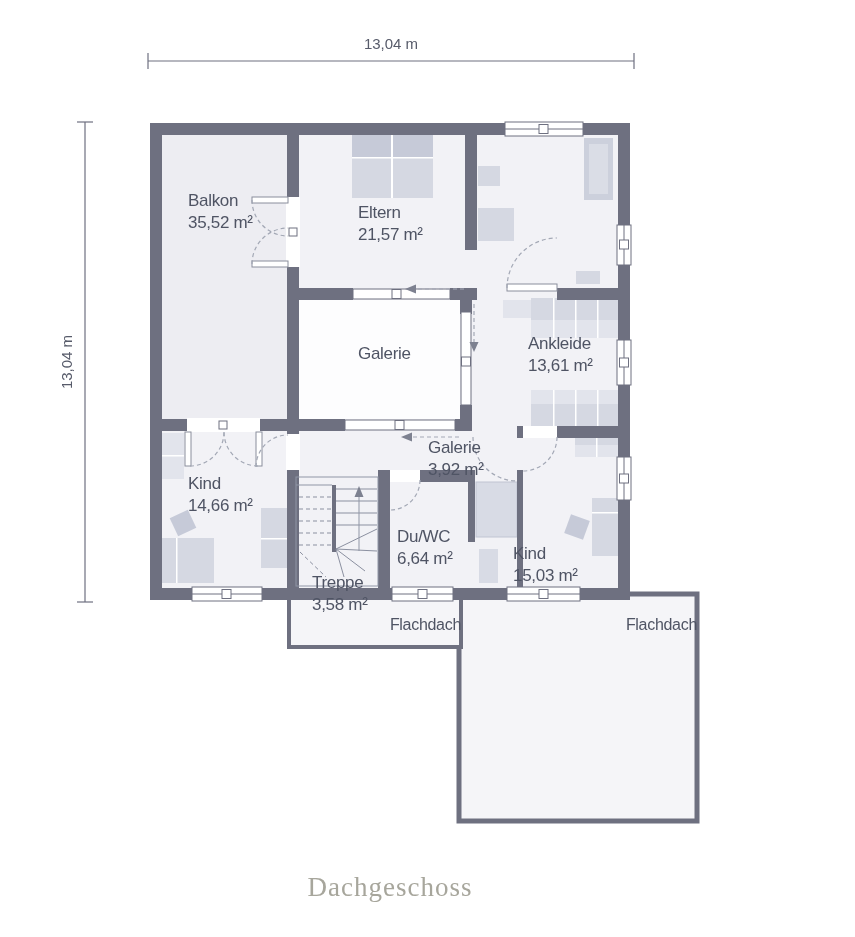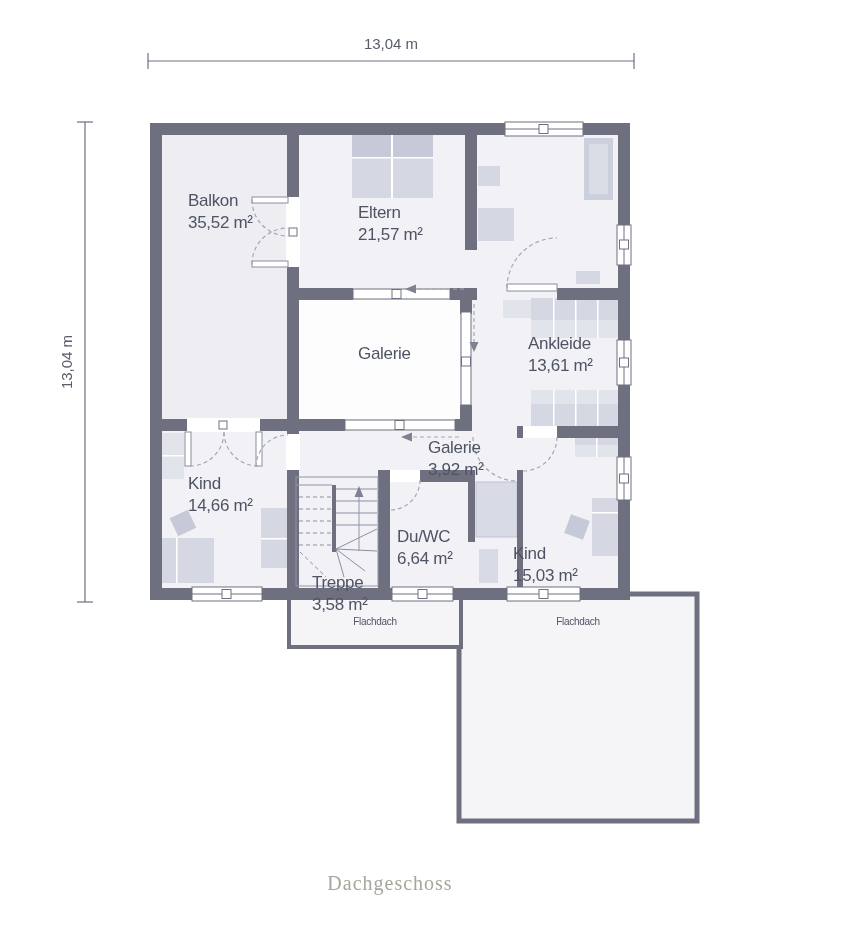--- a/index.html
+++ b/index.html
@@ -23,24 +23,24 @@
   .treadd{stroke:#8b90a0;stroke-width:1px;fill:none;stroke-dasharray:4 3;}
   .head{fill:#7d8190;}
   .dimln{stroke:#6e7080;stroke-width:1.2px;}
   
   .room-label{position:absolute;font-size:17px;line-height:22px;color:var(--text);
               letter-spacing:-0.3px;white-space:nowrap;}
   .dim-label{position:absolute;font-size:15px;color:var(--dim);letter-spacing:0;}
   .dim-label-top{left:148px;top:35px;width:486px;text-align:center;}
   .dim-label-left{left:66px;top:362px;transform:translate(-50%,-50%) rotate(-90deg);
                   white-space:nowrap;}
-  .roof-label{position:absolute;font-size:10px;color:var(--text);text-align:center;
+  .roof-label{position:absolute;font-size:16px;color:var(--text);text-align:right;
               letter-spacing:-0.3px;}
   .page-title{position:absolute;left:390px;top:872px;transform:translateX(-50%);
-              font-family:"Liberation Serif",serif;font-size:20px;color:var(--title);
+              font-family:"Liberation Serif",serif;font-size:27px;color:var(--title);
               letter-spacing:1px;white-space:nowrap;}
 </style>
 </head>
 <body>
 
 <div class="canvas">
 
   <svg class="plan-svg" width="855" height="937" viewBox="0 0 855 937">
 
     <g>

